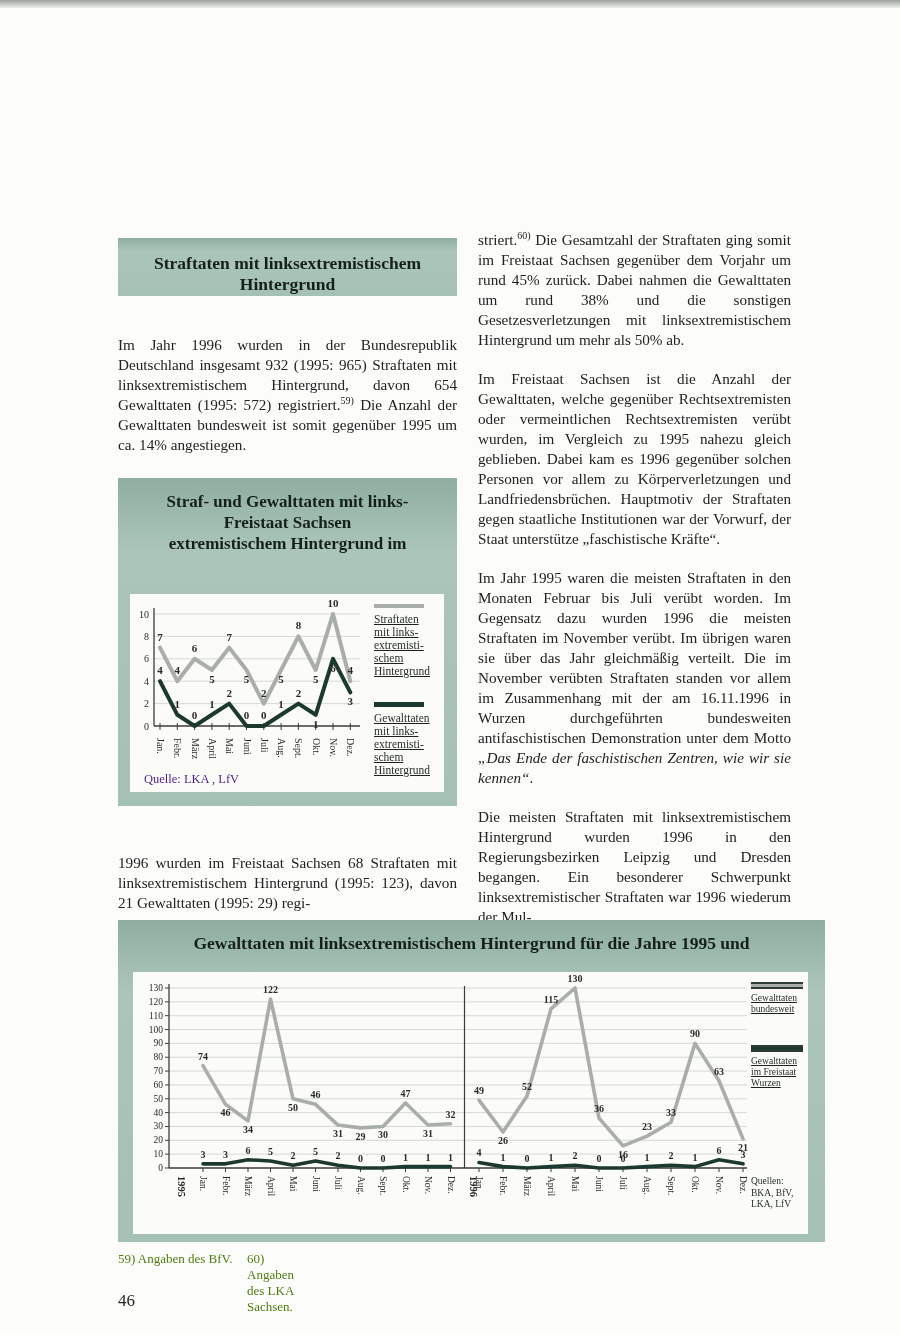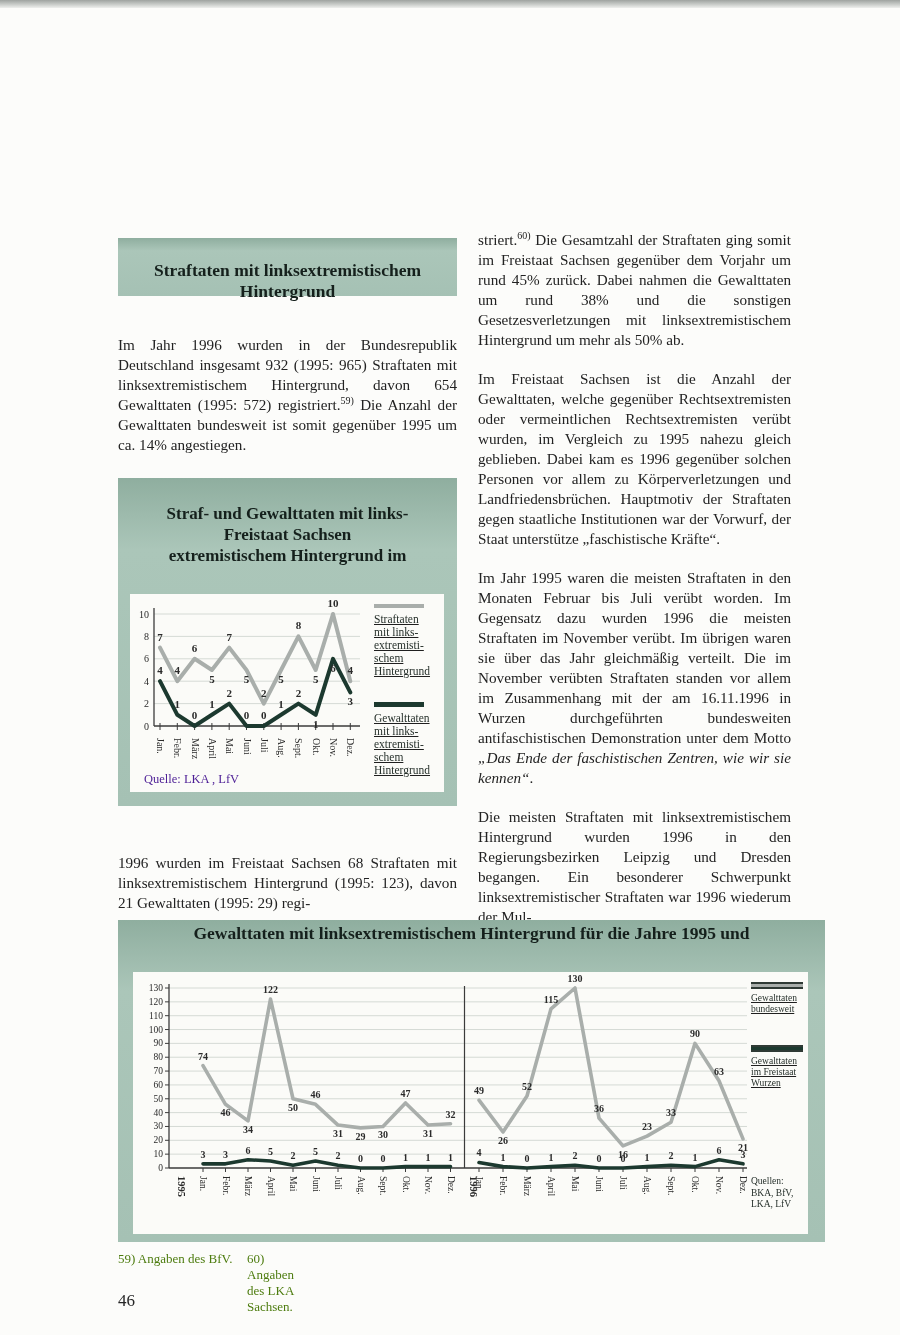--- a/index.html
+++ b/index.html
@@ -11,35 +11,35 @@
   }
   .top-strip{position:absolute;top:0;left:0;width:900px;height:8px;
     background:linear-gradient(180deg,#9fa3a0 0%,#c9ccc9 55%,#eeefed 100%);}
   .green-box{background:linear-gradient(180deg,#8fae9f 0%,#abc6b9 22%,#a5c1b4 100%);}
   .box-title{font-weight:bold;text-align:center;color:#15201c;}
   .col-left{position:absolute;left:118px;width:339px;}
   .col-right{position:absolute;left:478px;top:230px;width:313px;}
   .body-text{font-size:15.2px;line-height:20px;text-align:justify;color:#222;}
   .col-right p{margin:0 0 19px 0;}
   sup{font-size:10px;line-height:0;}
-  #title-box1{top:238px;height:58px;padding-top:22px;box-sizing:border-box;}
+  #title-box1{top:238px;height:58px;padding-top:15px;box-sizing:border-box;}
   #title-box1 .box-title{font-size:17.5px;line-height:21px;}
   #para1{top:320px;}
   #chart-box1{top:478px;height:328px;}
-  #chart-box1 .box-title{font-size:17px;line-height:21px;padding-top:13px;margin-top:12px;}
+  #chart-box1 .box-title{font-size:17px;line-height:21px;padding-top:13px;}
   #chart1-panel{position:absolute;left:12px;top:116px;width:314px;height:198px;background:#fbfbf8;}
   #chart1-legend{position:absolute;left:244px;top:10px;width:66px;}
   .legend-entry{margin-bottom:24px;text-decoration:underline;}
   .legend-swatch{width:50px;height:4px;margin-bottom:5px;}
   .legend-swatch.thick{height:5px;}
   #chart1-legend .legend-lines{font-size:11.5px;line-height:13px;color:#26302b;}
   #chart1-source{position:absolute;left:14px;bottom:5px;font-size:12.5px;color:#4c1d95;}
   #para2{top:838px;}
   #chart-box2{position:absolute;left:118px;top:920px;width:707px;height:322px;}
-  #chart-box2 .box-title{font-size:17.5px;line-height:22px;padding-top:2px;}
+  #chart-box2 .box-title{font-size:17.5px;line-height:22px;padding-top:12px;}
   #chart2-panel{position:absolute;left:15px;top:52px;width:675px;height:262px;background:#fbfbf8;}
   #chart2-legend{position:absolute;left:618px;top:10px;width:56px;}
   #chart2-legend .legend-lines{font-size:9.5px;line-height:11px;color:#26302b;white-space:nowrap;}
   #chart2-legend .legend-entry{margin-bottom:30px;}
   #chart2-legend .legend-swatch{width:52px;height:3px;border-top:2px solid #2f3a35;border-bottom:2px solid #2f3a35;margin-bottom:4px;}
   #chart2-sources{position:absolute;left:618px;top:204px;font-size:9.5px;line-height:11.5px;color:#26302b;white-space:nowrap;}
   #footnotes{position:absolute;left:118px;top:1251px;font-size:13px;color:#4d7c0f;}
   #footnote-2{position:absolute;left:129px;}
   #page-number{position:absolute;left:118px;top:1291px;font-size:17px;color:#262626;}
   svg text{font-family:"Liberation Serif", serif;fill:#2a2a2a;}

